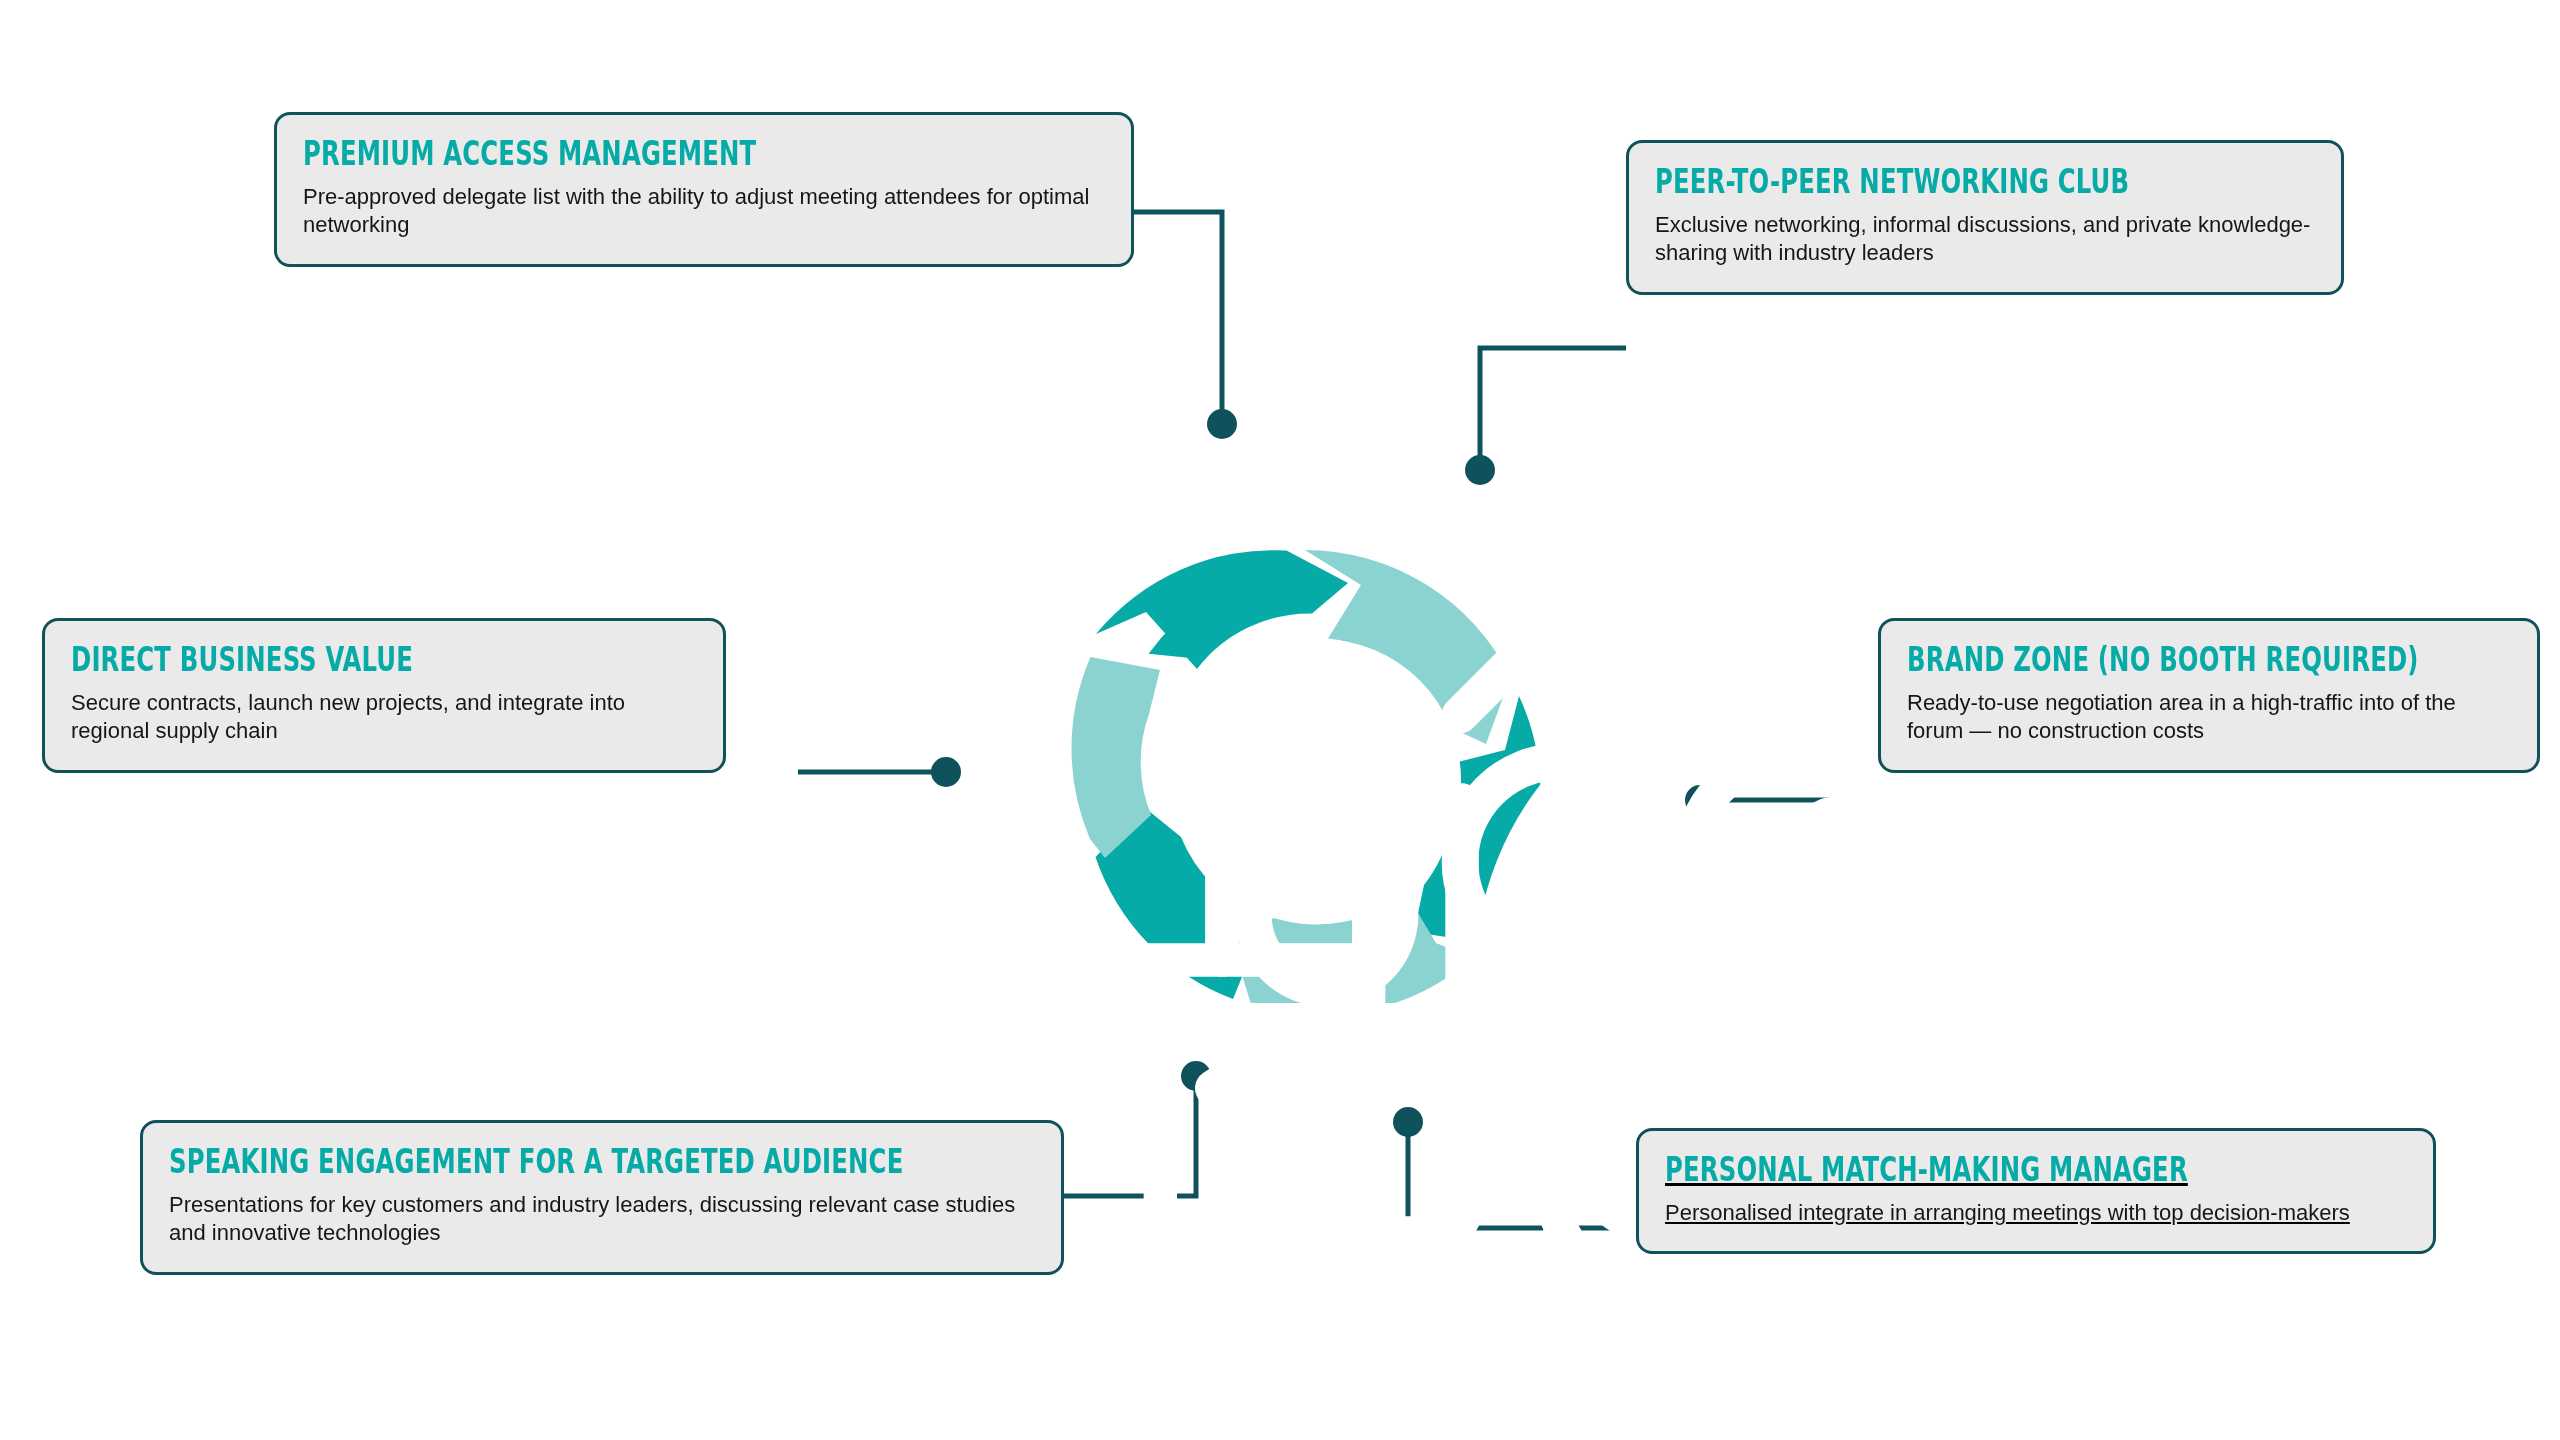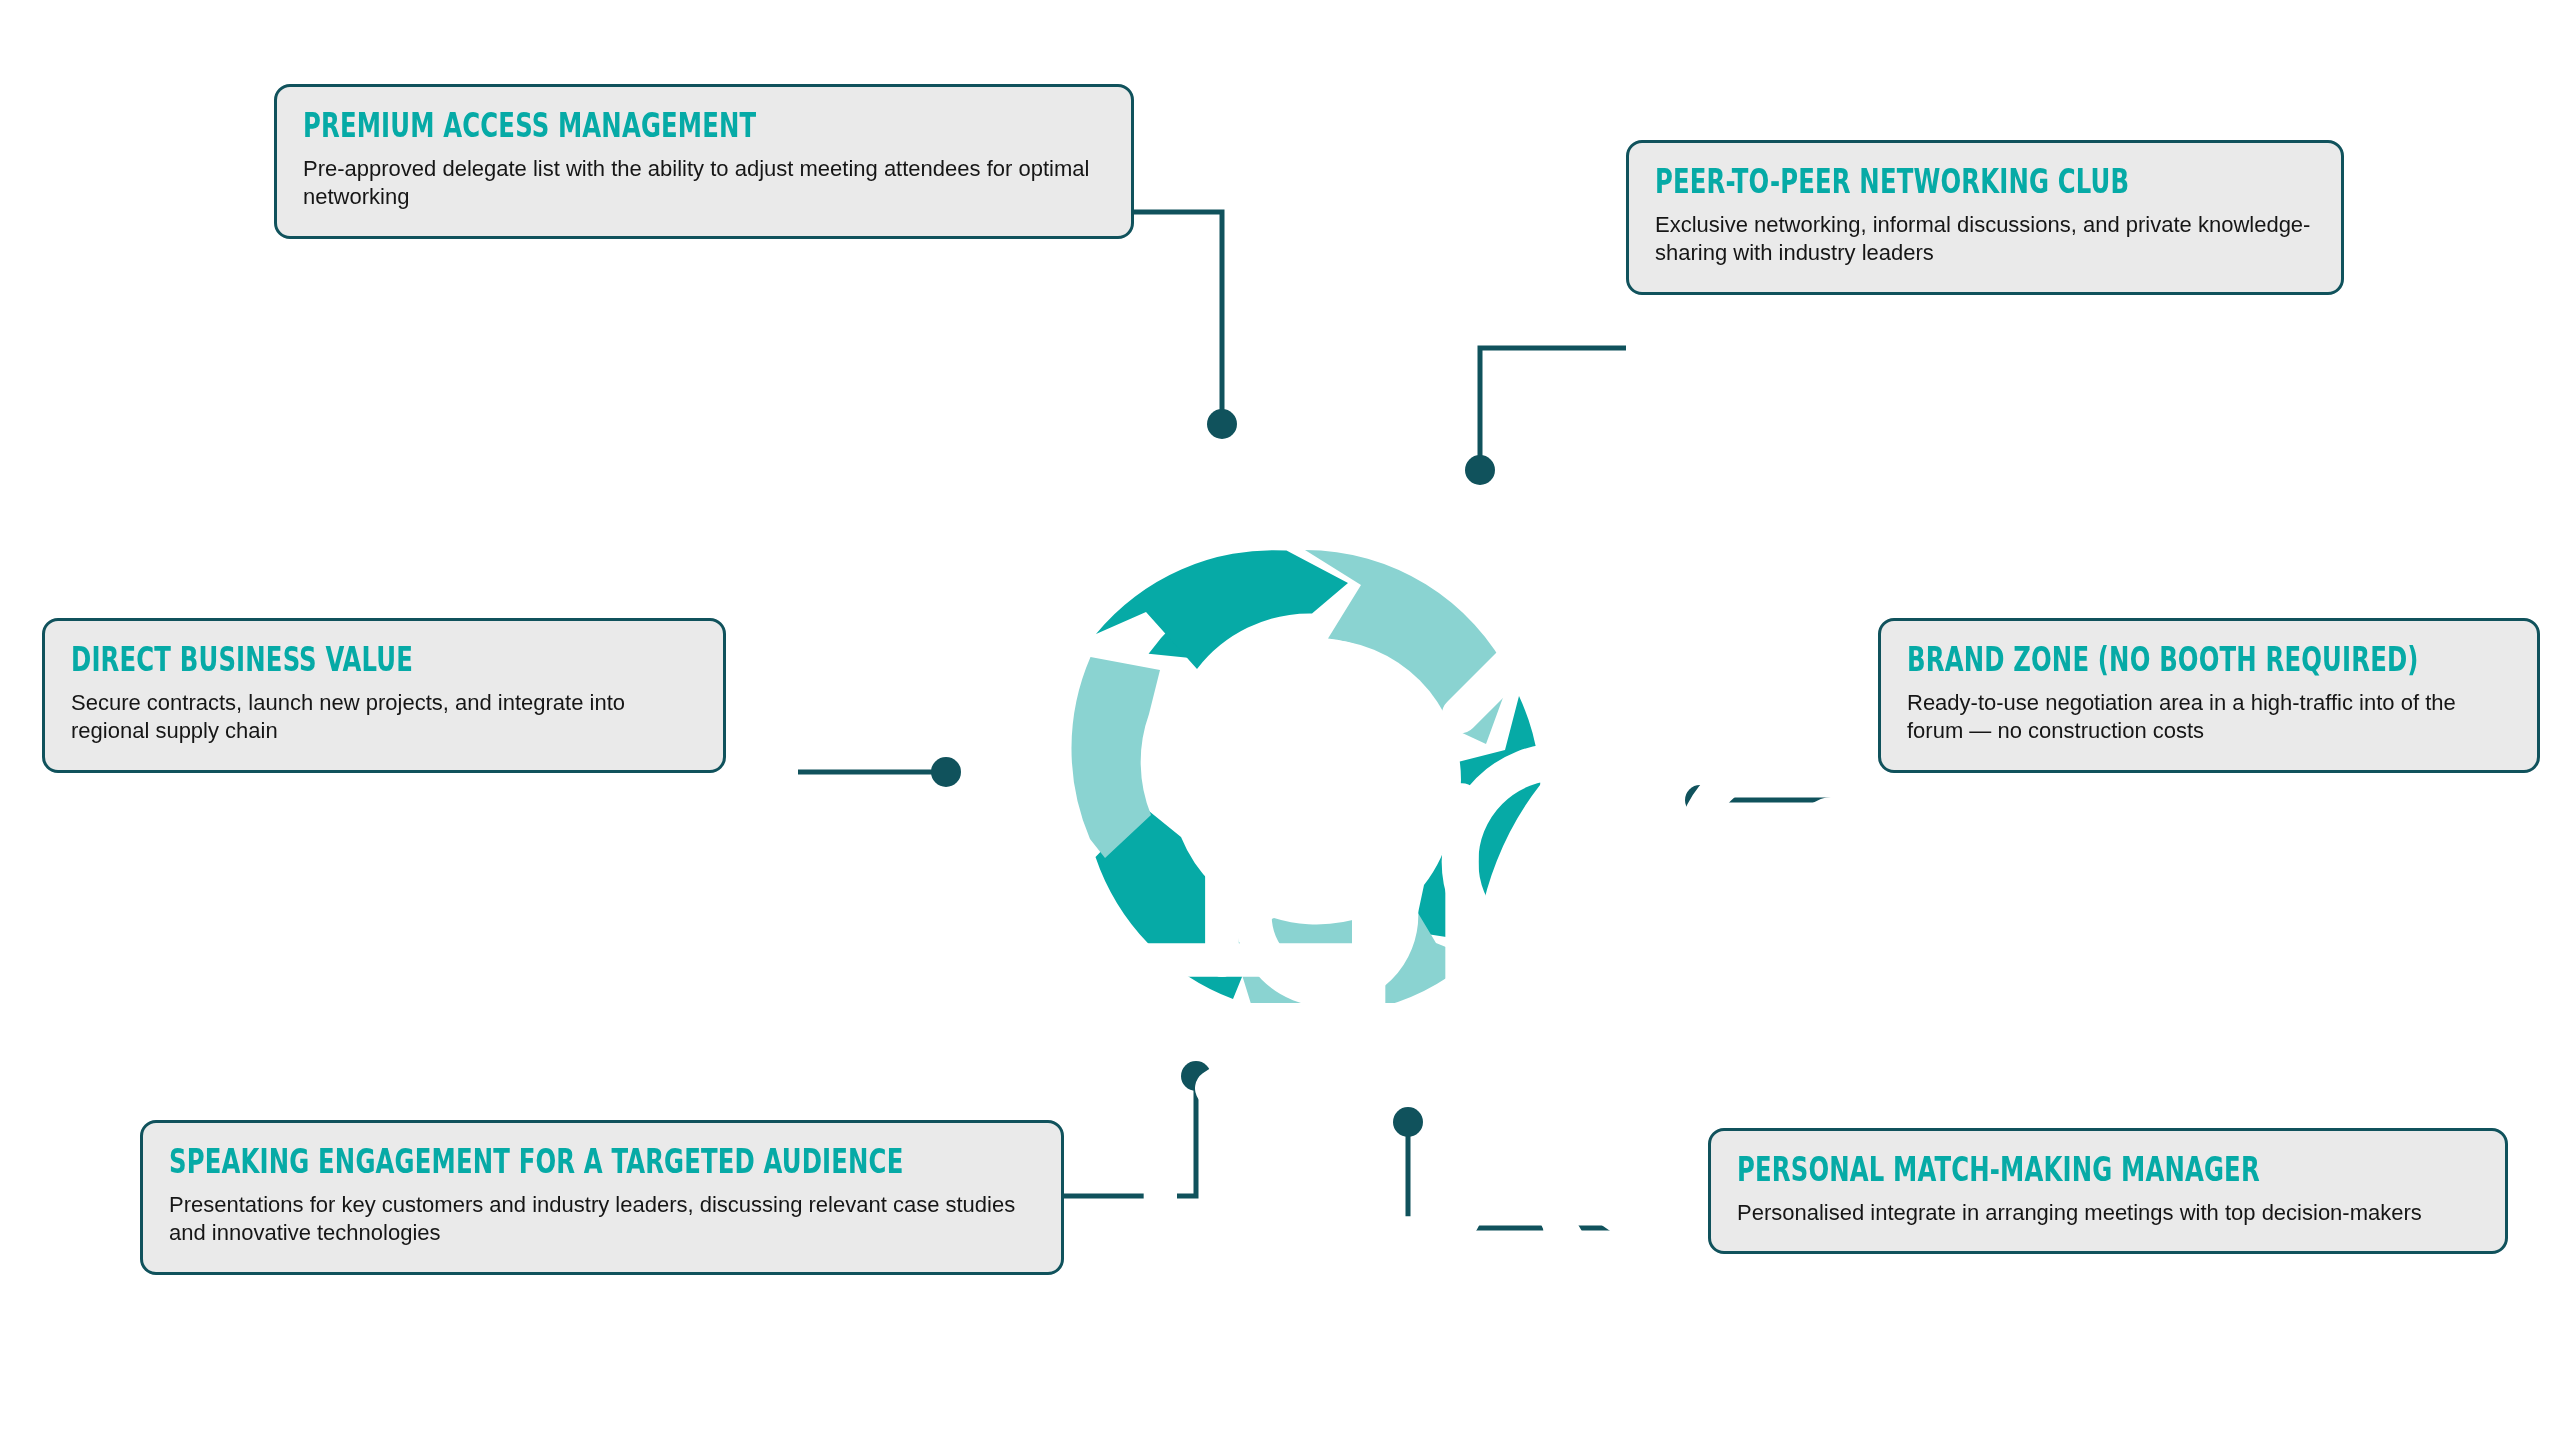--- a/index.html
+++ b/index.html
@@ -73,24 +73,24 @@
   }
   .card-body {
     color: #161616;
     font-size: 22px;
     line-height: 1.30;
     margin: 0;
     font-family: "Liberation Sans", sans-serif;
   }
 
   
-  #card-premium         { left: 274px;  top: 84px;  width: 860px; }
+  #card-premium         { left: 274px;  top: 112px;  width: 860px; }
   #card-peer            { left: 1626px; top: 140px;  width: 718px; }
   #card-brand           { left: 1878px; top: 618px;  width: 662px; }
-  #card-matchmaking     { left: 1708px; top: 1128px; width: 800px; }
+  #card-matchmaking     { left: 1636px; top: 1128px; width: 800px; text-decoration: underline; }
   #card-speaking        { left: 140px;  top: 1120px; width: 924px; }
   #card-direct          { left: 42px;   top: 618px;  width: 684px; }
 </style>
 </head>
 <body>
 
 <div id="stage">
 
   <svg id="connectors" viewBox="0 0 2560 1440">
     <g fill="none" stroke="#10525c" stroke-width="5" stroke-linecap="butt">

